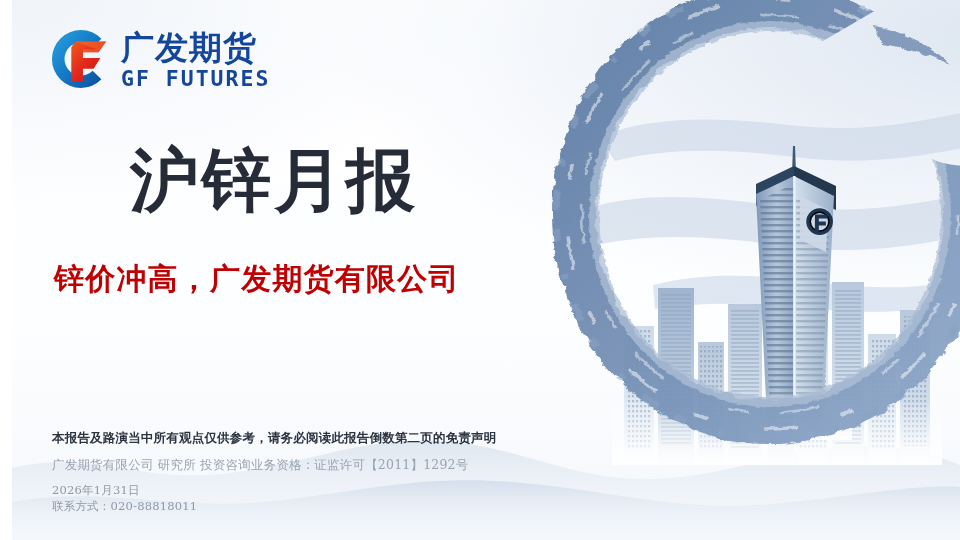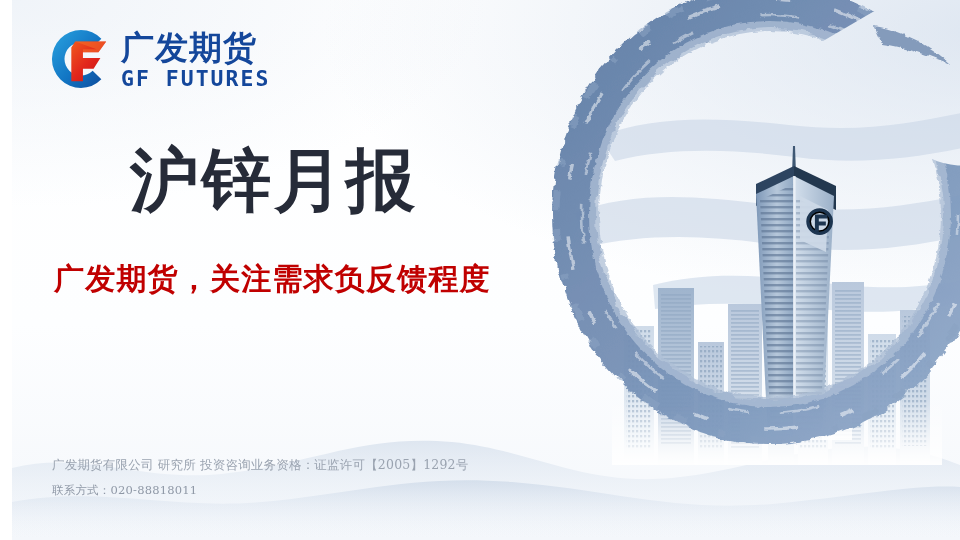--- a/index.html
+++ b/index.html
@@ -263,21 +263,23 @@
       <path d="M26,14 L58,14 L50,25 L34,25 L34,31 L52,31 L45,42 L34,42 L34,55 L22,55 L22,20 Z" fill="url(#gfr)"></path>
       <path d="M26,14 L58,14 L50,25 L34,25 L34,22 L48,22 Z" fill="#f4712a" opacity=".55"></path>
     </svg>
     <div class="logo-words">
       <div class="logo-cn">广发期货</div>
       <div class="logo-en">GF FUTURES</div>
     </div>
   </div>
 
   <div class="headline">沪锌月报</div>
-  <div class="subhead">广发期货，关注需求负反馈程度</div>
-
-  <div class="entity-line">广发期货有限公司 研究所    投资咨询业务资格：证监许可【2005】1292号</div>
+  <div class="subhead">锌价冲高，广发期货有限公司</div>
+
+  <div class="disclaimer">本报告及路演当中所有观点仅供参考，请务必阅读此报告倒数第二页的免责声明</div>
+  <div class="entity-line">广发期货有限公司 研究所    投资咨询业务资格：证监许可【2011】1292号</div>
 
   <div class="contact">
+    <div>2026年1月31日</div>
     <div>联系方式：020-88818011</div>
   </div>
 
 </div>
 
 </body></html>

